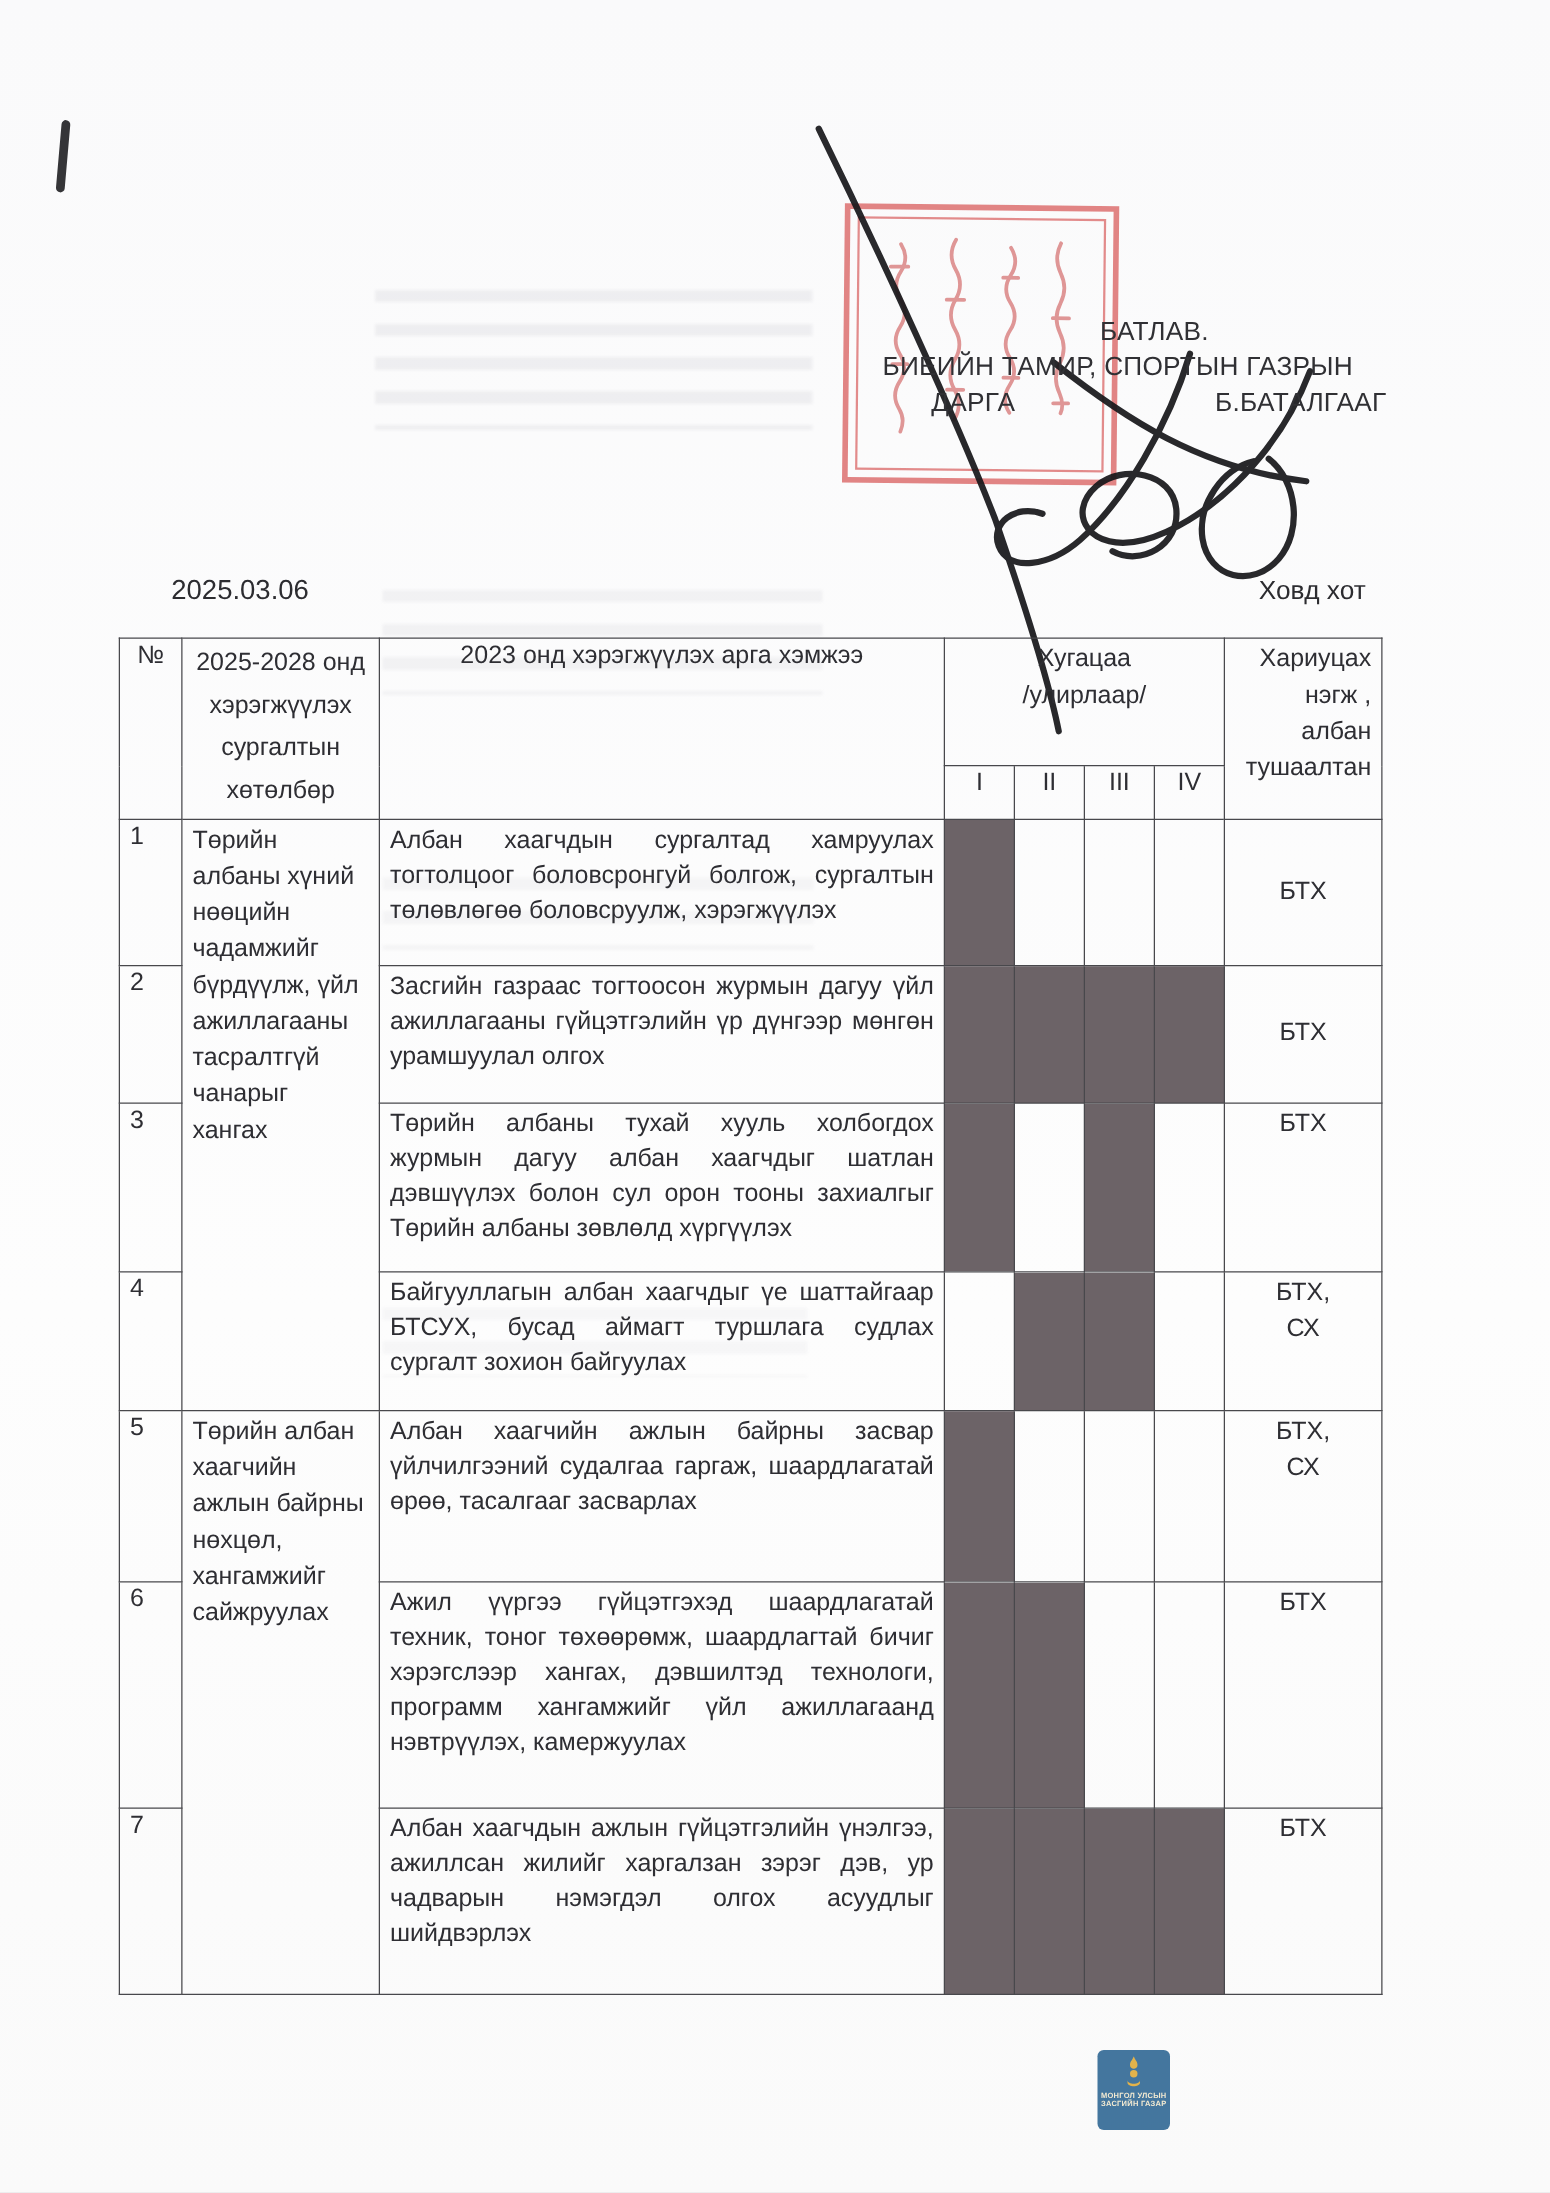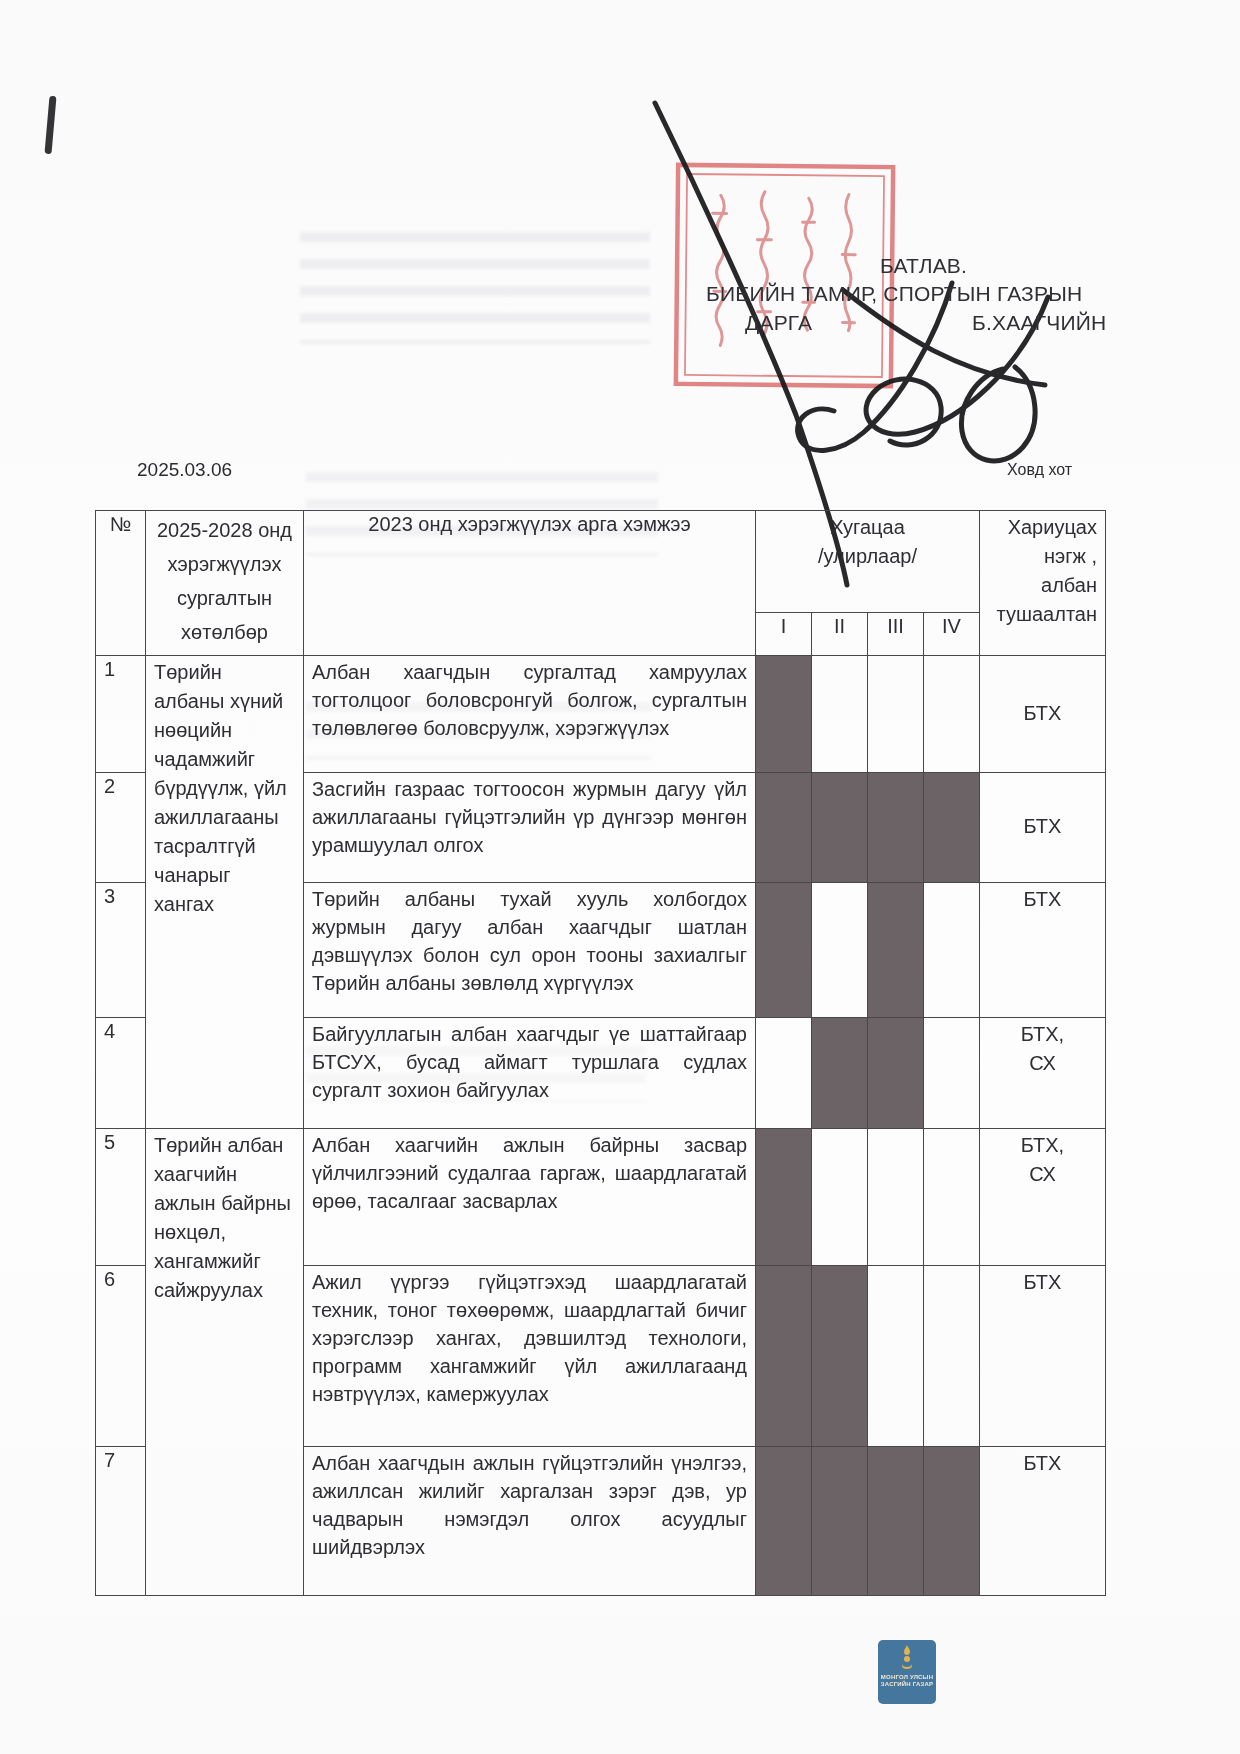--- a/index.html
+++ b/index.html
@@ -32,22 +32,22 @@
   
   .stamp { position:absolute; left:672px; top:162px; transform:rotate(.6deg); opacity:.88; }
 
   
   .signature { position:absolute; left:600px; top:85px; }
 
   
   .doc-title { position:absolute; left:95px; top:384px; width:1010px; text-align:center;
     font-size:24px; font-weight:bold; line-height:30px; color:#2a2a2e; letter-spacing:.2px; }
 
-  .dateline-date { position:absolute; left:137px; top:459px; font-size:19px; }
-  .dateline-city { position:absolute; left:1007px; top:461px; font-size:16px; }
+  .dateline-date { position:absolute; left:137px; top:459px; font-size:22px; }
+  .dateline-city { position:absolute; left:1007px; top:461px; font-size:21px; }
 
   
   table.plan { position:absolute; left:95px; top:510px; width:1010px;
     border-collapse:collapse; table-layout:fixed; }
   table.plan td, table.plan th {
     border:1.6px solid #48484c; padding:2px 8px; font-size:20px; font-weight:normal;
     color:#2e2e33; vertical-align:top; overflow:hidden;
   }
   thead tr.h1 { height:102px; }
   thead tr.h2 { height:43px; }
@@ -109,21 +109,21 @@
       <path d="M448,212 C420,285 360,335 315,347 C272,358 252,326 277,304 C298,286 338,293 341,322 C344,352 312,368 290,356"></path>
       <path d="M352,198 C335,255 300,315 264,347 C240,368 207,373 199,352 C192,334 212,318 234,326"></path>
       <path d="M415,282 C438,300 442,340 423,362 C402,386 367,378 362,346 C358,318 378,290 403,284"></path>
       <path d="M243,205 C300,250 360,290 445,300"></path>
     </g>
   </svg>
 
   <div class="approval-line apr1">БАТЛАВ.</div>
   <div class="approval-line apr2">БИЕИЙН ТАМИР, СПОРТЫН ГАЗРЫН</div>
   <div class="approval-line apr3a">ДАРГА</div>
-  <div class="approval-line apr3b">Б.ХААГЧИЙН</div>
+  <div class="approval-line apr3b">Б.БАТАЛГААГ</div>
 
 
   <div class="dateline-date">2025.03.06</div>
   <div class="dateline-city">Ховд хот</div>
 
   <table class="plan">
     <colgroup>
       <col style="width:50px">
         <col style="width:158px">
         <col style="width:452px">

